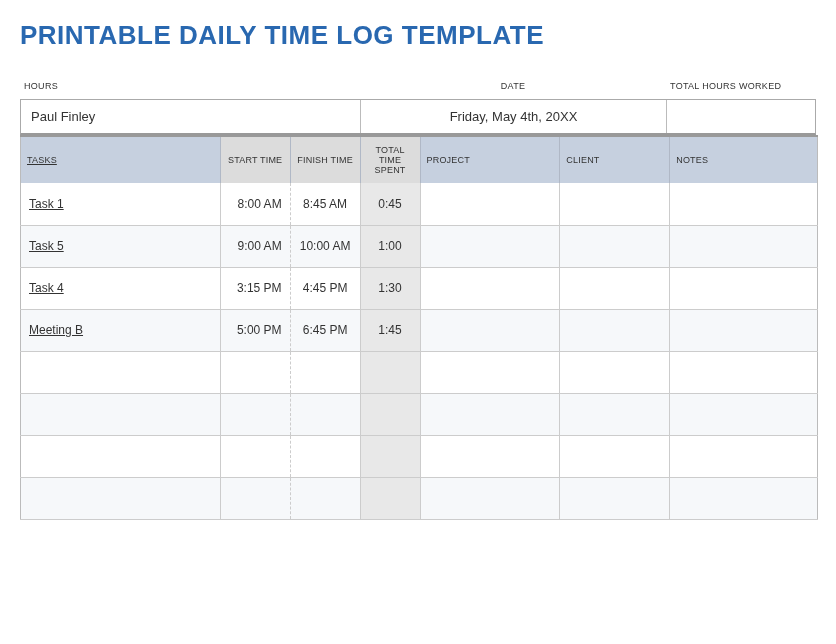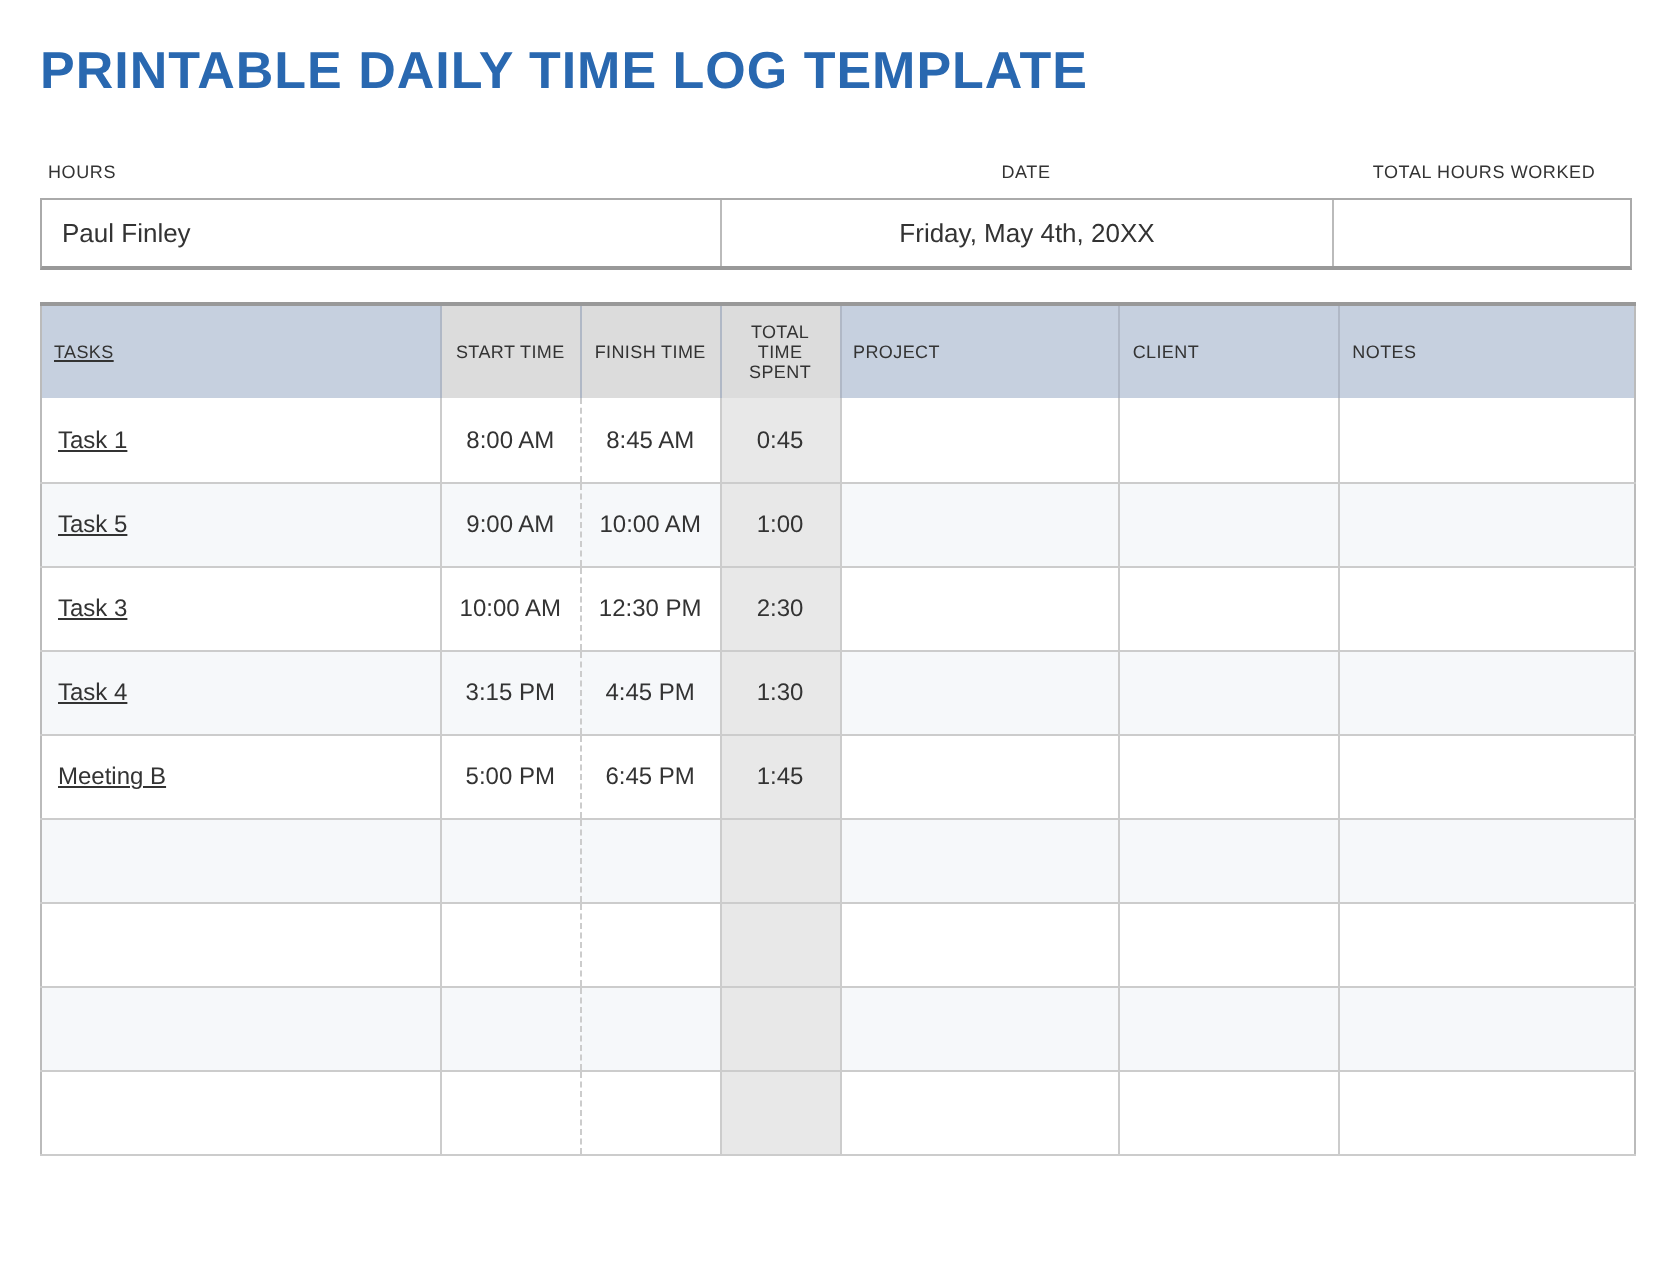--- a/index.html
+++ b/index.html
@@ -22,26 +22,26 @@
   margin-bottom: 4px;
 }
 .meta-label {
   font-size: 9px;
   color: #333;
   letter-spacing: 0.3px;
   padding: 0 4px 4px 4px;
 }
 .meta-label.name { flex: 0 0 340px; }
 .meta-label.date { flex: 0 0 306px; text-align: center; }
-.meta-label.total { flex: 0 0 152px; text-align: center; }
+.meta-label.total { flex: 0 0 152px; text-align: left; }
 .meta-boxes {
   display: flex;
   border: 1px solid #aaa;
   border-bottom: 2px solid #999;
-  margin-bottom: 16px;
+  margin-bottom: 0;
 }
 .meta-box {
   padding: 9px 10px;
   font-size: 13px;
   color: #333;
   border-right: 1px solid #bbb;
 }
 .meta-box.name { flex: 0 0 340px; }
 .meta-box.date { flex: 0 0 306px; text-align: center; }
 .meta-box.total { flex: 0 0 152px; text-align: center; background: #eaeaea; border-right: none; }
@@ -71,21 +71,21 @@
   color: #333;
   padding: 0 8px;
   height: 42px;
   border-right: 1px solid #ccc;
   border-bottom: 1px solid #ccc;
   vertical-align: middle;
 }
 td:last-child { border-right: none; }
 tr:nth-child(even) td { background: #f6f8fa; }
 td.center { text-align: center; }
-td.dashed-r { border-right: 1px dashed #ccc; }
+td.dashed-r { border-right: 1px dashed #ccc; text-align: right; }
 td.shaded { background: #e8e8e8 !important; }
 .col-task { width: 200px; text-decoration: underline; }
 .col-start { width: 70px; }
 .col-finish { width: 70px; }
 .col-total { width: 60px; }
 .col-project { width: 140px; }
 .col-client { width: 110px; }
 .col-notes { width: 148px; }
 </style>
 </head>
@@ -124,29 +124,20 @@
         <td class="col-total center shaded">0:45</td>
         <td class="col-project"></td>
         <td class="col-client"></td>
         <td class="col-notes"></td>
       </tr>
       <tr>
         <td class="col-task">Task 5</td>
         <td class="col-start center dashed-r">9:00 AM</td>
         <td class="col-finish center">10:00 AM</td>
         <td class="col-total center shaded">1:00</td>
-        <td class="col-project"></td>
-        <td class="col-client"></td>
-        <td class="col-notes"></td>
-      </tr>
-      <tr>
-        <td class="col-task">Task 3</td>
-        <td class="col-start center dashed-r">10:00 AM</td>
-        <td class="col-finish center">12:30 PM</td>
-        <td class="col-total center shaded">2:30</td>
         <td class="col-project"></td>
         <td class="col-client"></td>
         <td class="col-notes"></td>
       </tr>
       <tr>
         <td class="col-task">Task 4</td>
         <td class="col-start center dashed-r">3:15 PM</td>
         <td class="col-finish center">4:45 PM</td>
         <td class="col-total center shaded">1:30</td>
         <td class="col-project"></td>

